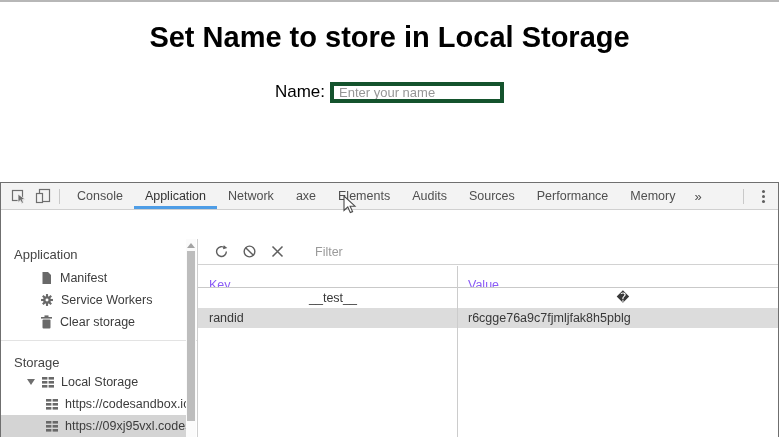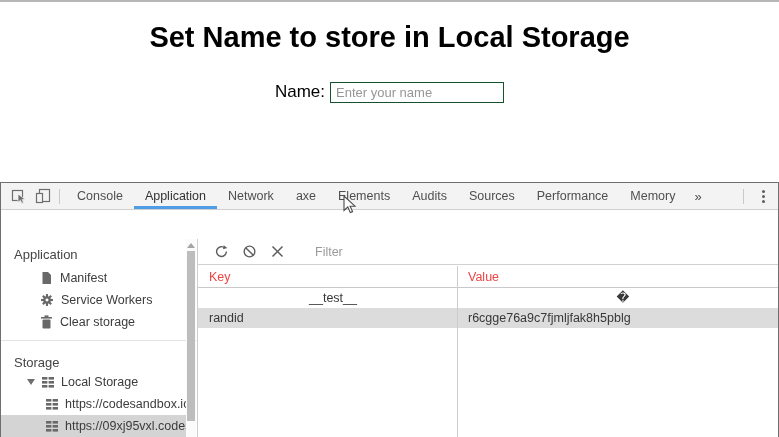--- a/index.html
+++ b/index.html
@@ -7,21 +7,21 @@
   body { font-family:"Liberation Sans","DejaVu Sans",sans-serif; }
   .screen { position:relative; width:779px; height:437px; overflow:hidden; background:#fff; }
 
   
   .top-hairline { position:absolute; left:0; top:0; width:779px; height:2px; background:#b7b7b7; }
   .webpage h1 { position:absolute; top:21px; left:0; width:779px; text-align:center;
                 font-size:29px; font-weight:bold; color:#000; letter-spacing:0; }
   .name-row { position:absolute; top:82px; left:0; width:779px; display:flex;
               justify-content:center; align-items:flex-start; }
   .name-row label { font-size:17px; color:#000; margin-right:5px; }
-  .name-row input { width:174px; height:21px; border:1px solid #14532d; font-size:13px;
+  .name-row input { width:174px; height:21px; border:4px solid #14532d; font-size:13px;
                     padding:0 5px; color:#222; outline:none; border-radius:0;
                     font-family:"Liberation Sans",sans-serif; }
   .name-row input::placeholder { color:#969696; }
 
   
   .devtools { position:absolute; left:0; top:182px; width:779px; height:255px;
               border:1px solid #6f6f6f; border-bottom:none; background:#fff; }
 
   .titlebar { position:relative; height:28px; background:#e7e7e7; }
   .chrome-icon { position:absolute; left:11px; top:6px; width:15px; height:15px; border-radius:50%;
@@ -76,21 +76,21 @@
   .tb-btn { width:28px; height:26px; display:flex; align-items:center; justify-content:center; }
   .filter { border:none; outline:none; font-size:12.5px; margin-left:24px; width:200px; color:#333;
             font-family:"Liberation Sans",sans-serif; }
   .filter::placeholder { color:#9a9a9a; }
   .dg-header { position:absolute; left:0; top:27px; width:100%; height:22px;
                border-bottom:1px solid #c9c9c9; display:flex; }
   .dg-row { position:absolute; left:0; width:100%; height:20px; display:flex; }
   .dg-row.r0 { top:49px; background:#fff;text-align:center; }
   .dg-row.r1 { top:69px; background:#dcdcdc; }
   .dg-cell { font-size:12.5px; color:#383838; line-height:20px; white-space:nowrap; overflow:hidden; }
-  .dg-header .dg-cell { line-height:22px; color:#ef4444; }
+  .dg-header .dg-cell { line-height:22px; color:#8b5cf6;margin-top:8px; }
   .dg-cell.key { width:259px; padding-left:11px; }
   .dg-cell.value { flex:1; padding-left:11px; }
   .col-divider { position:absolute; left:259px; top:27px; bottom:0; width:1px; background:#ccc; }
 
   .cursor { position:absolute; left:343px; top:195px; z-index:50; }
 </style>
 </head>
 <body>
 
 <div class="screen">

